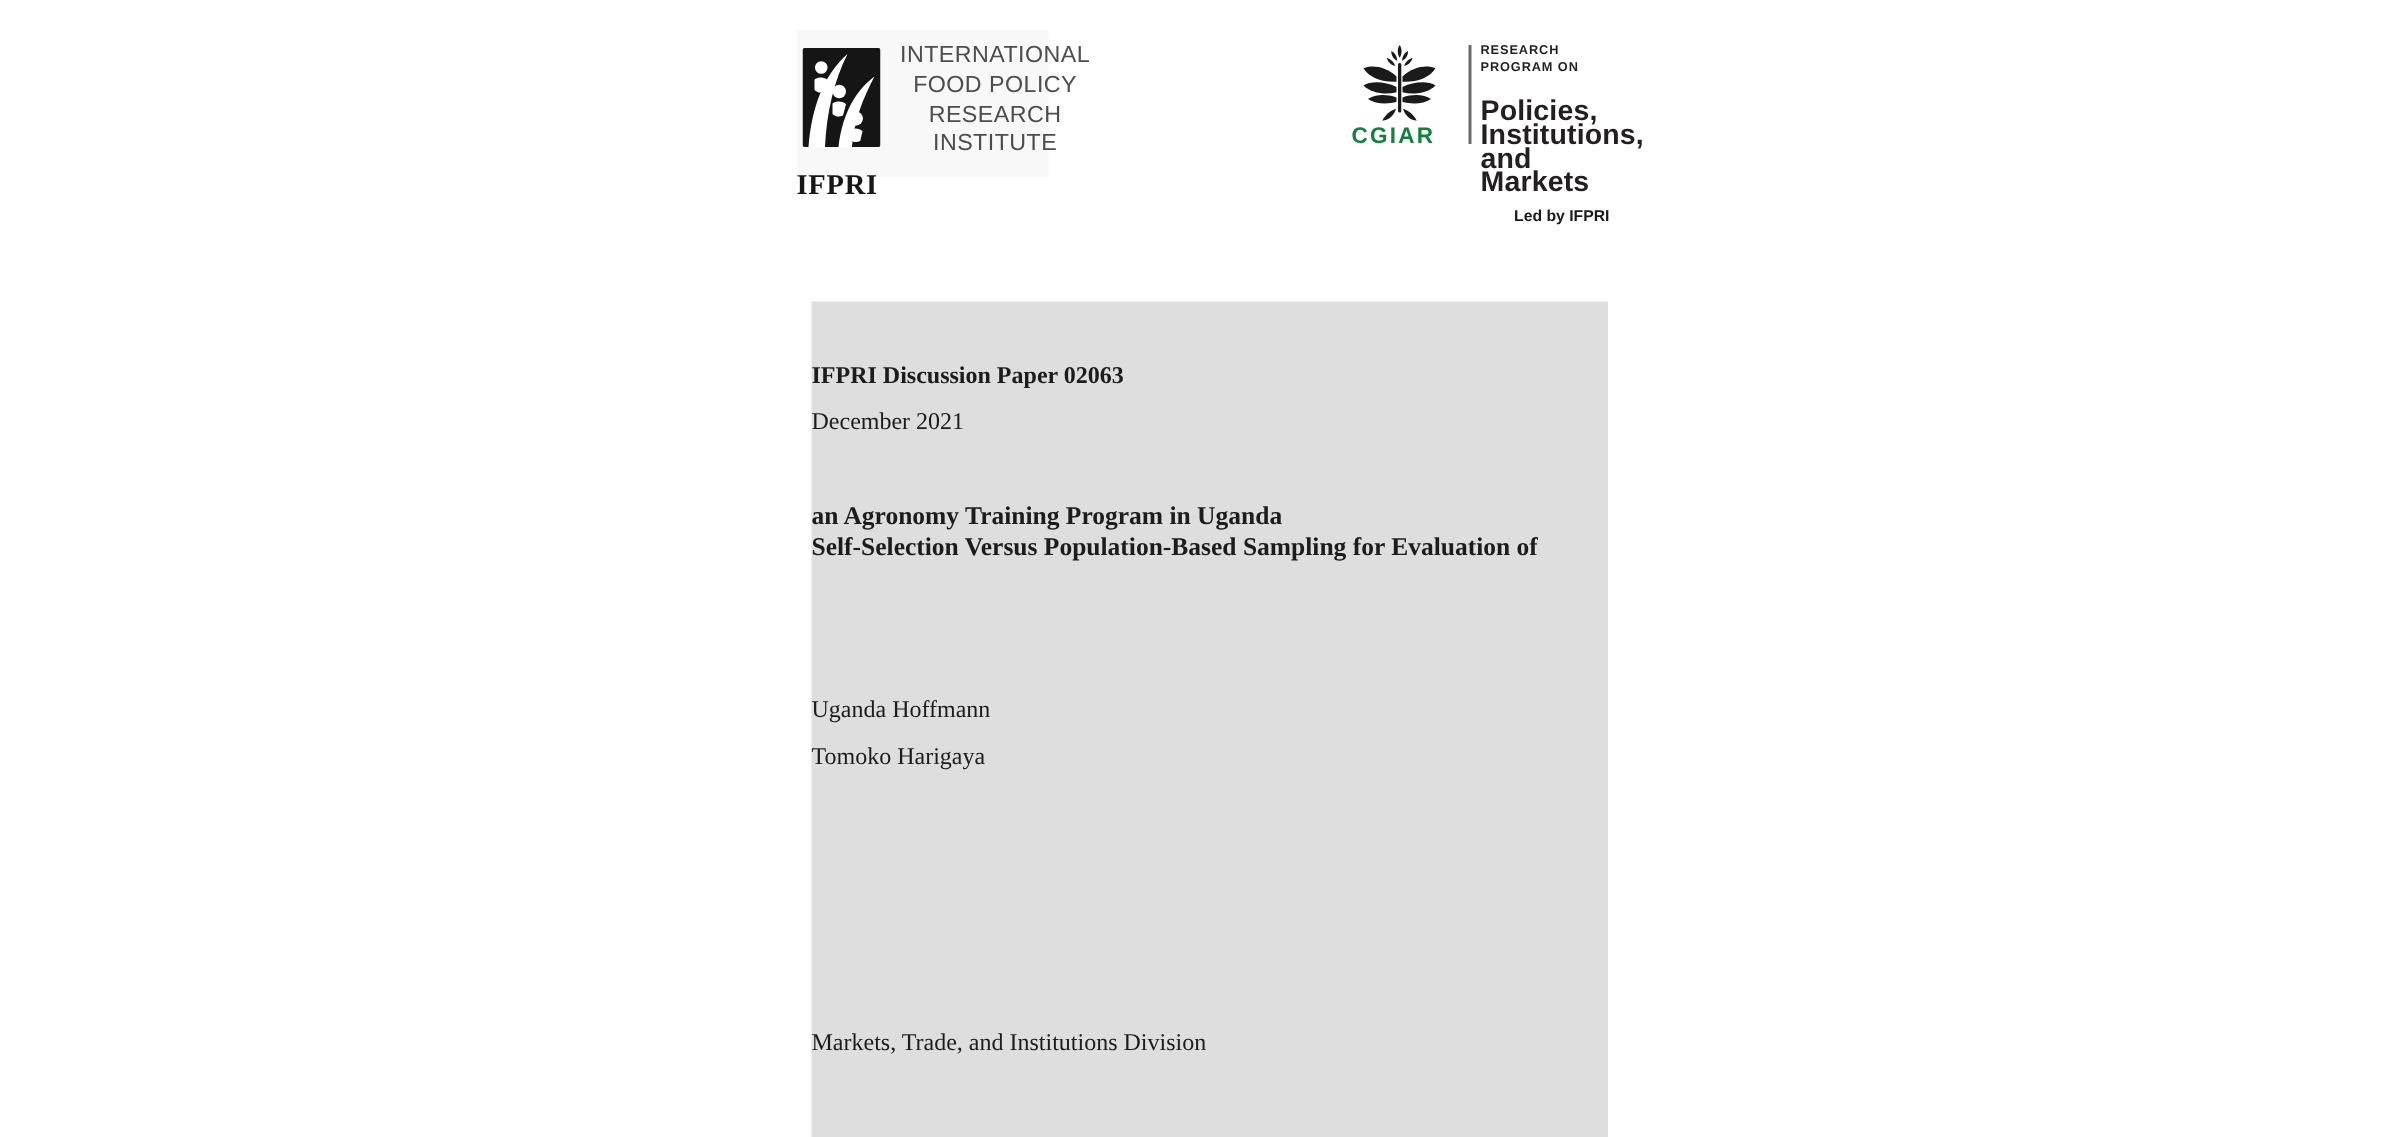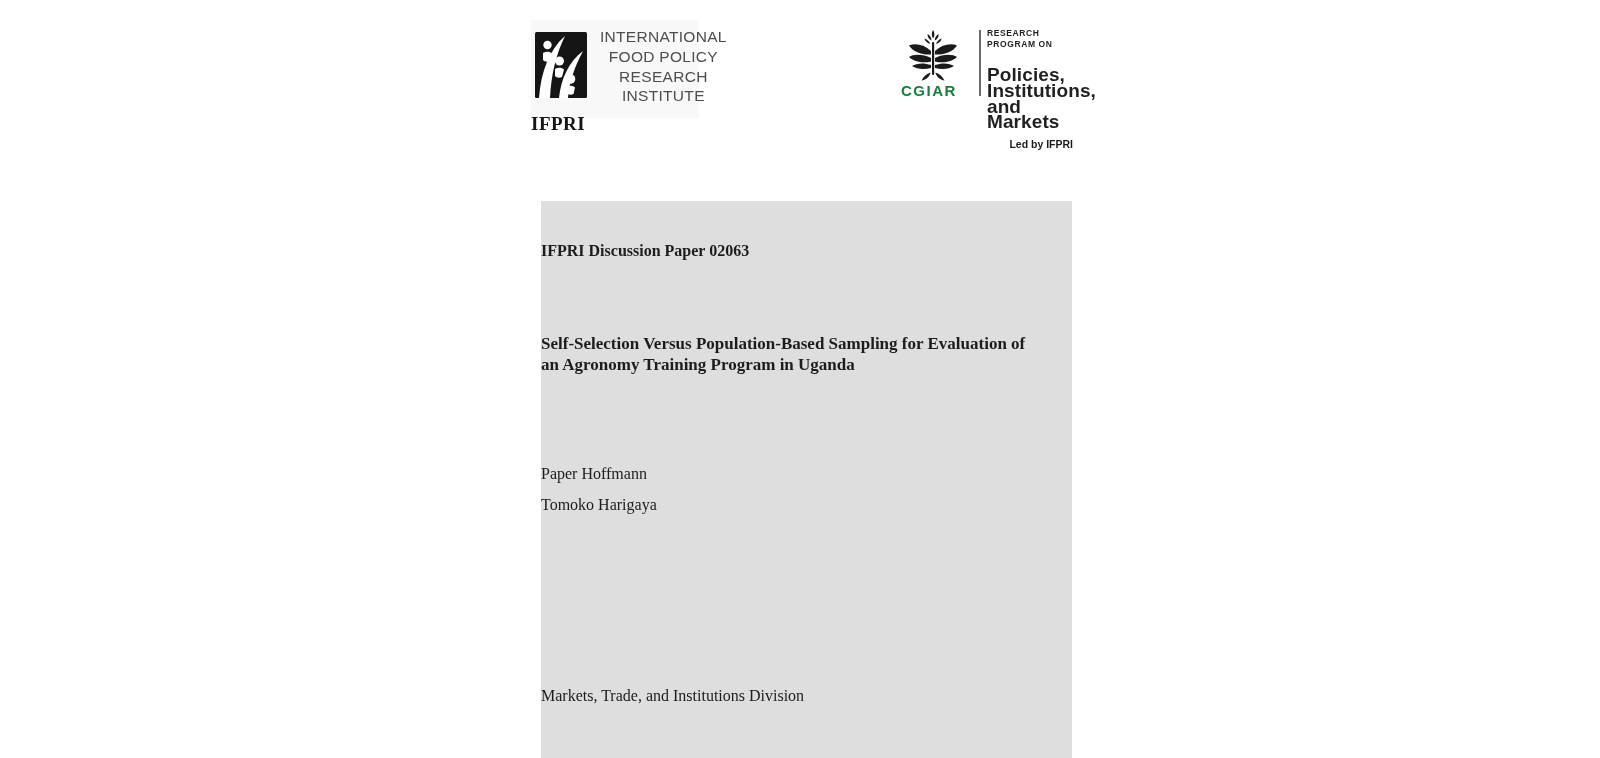--- a/index.html
+++ b/index.html
@@ -140,24 +140,25 @@
         <span>Policies,</span>
         <span>Institutions,</span>
         <span>and Markets</span>
       </div>
     </div>
     <div class="pim-ledby">Led by IFPRI</div>
   </div>
 
   <div class="cover-panel" style="background: rgb(222, 222, 222);">
     <div class="centered series">IFPRI Discussion Paper 02063</div>
+    <div class="centered date">December 2021</div>
     <div class="centered title">
+      <span>an Agronomy Training Program in Uganda</span>
       <span>Self-Selection Versus Population-Based Sampling for Evaluation of</span>
-      <span>an Agronomy Training Program in Uganda</span>
     </div>
     <div class="centered authors">
-      <div>Paper Hoffmann</div>
+      <div>Uganda Hoffmann</div>
       <div>Tomoko Harigaya</div>
     </div>
     <div class="centered division">Markets, Trade, and Institutions Division</div>
   </div>
 
 </div>
 
 </body></html>

